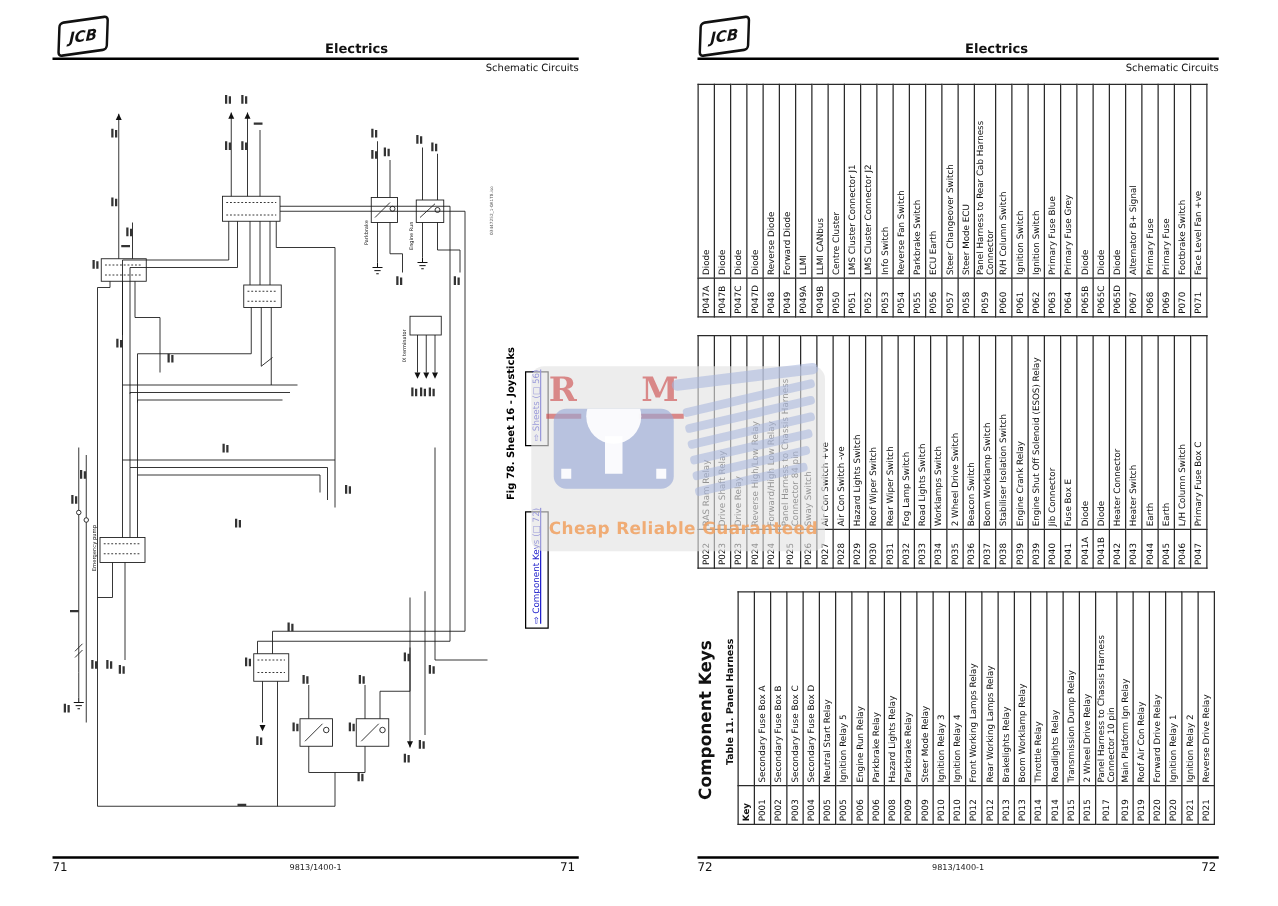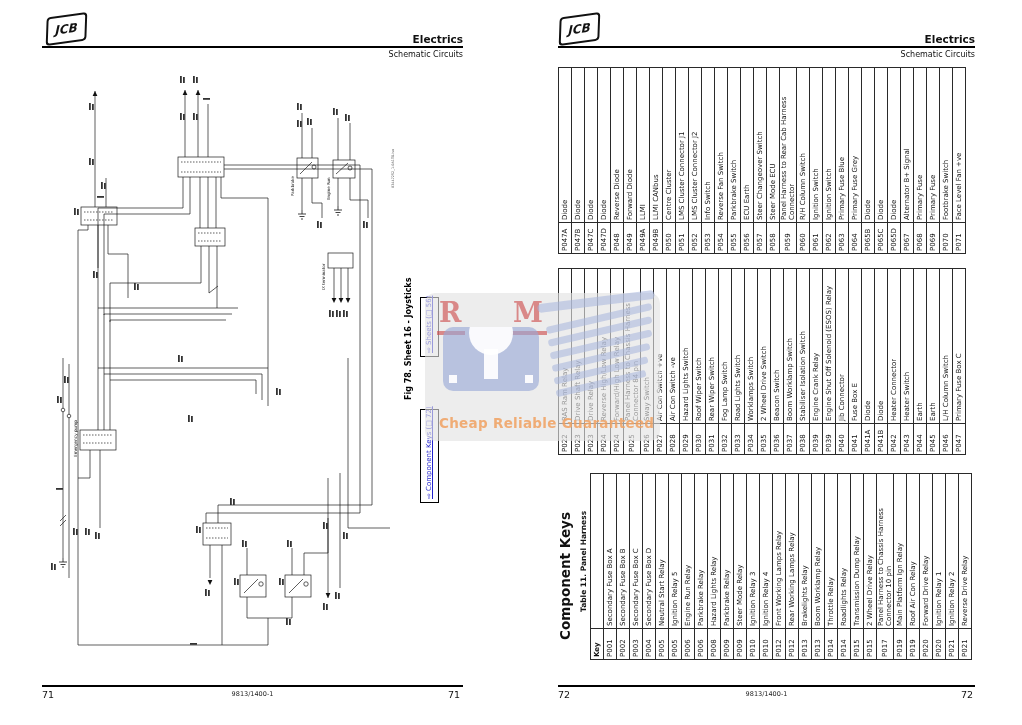--- a/index.html
+++ b/index.html
@@ -5,21 +5,21 @@
   html,body{margin:0;padding:0;background:#fff;}
   #canvas{position:relative;width:1022px;height:725px;background:#ffffff;overflow:hidden;
           font-family:"DejaVu Sans",sans-serif;color:#111;}
   .abs{position:absolute;}
   
   .logo{position:absolute;width:37px;height:24px;border:2px solid #111;border-radius:4px;
         background:#fff;transform:rotate(-8deg) skewX(-10deg);display:flex;align-items:center;
         justify-content:center;font-weight:bold;font-style:italic;font-size:12px;color:#111;
         letter-spacing:0px;}
   .rule{position:absolute;height:1.5px;background:#000;}
-  .ptitle{position:absolute;text-align:right;font-weight:bold;font-size:10.5px;}
+  .ptitle{position:absolute;text-align:left;font-weight:bold;font-size:10.5px;}
   .psub{position:absolute;text-align:right;font-size:8px;}
   .pnum{position:absolute;font-weight:normal;font-size:9.5px;}
   .pdoc{position:absolute;text-align:center;font-size:6.5px;color:#222;}
   
   .vtxt{position:absolute;transform-origin:0 0;transform:rotate(-90deg);white-space:nowrap;}
   
   .figcap{font-weight:bold;font-size:8px;color:#000;}
   .linkbox{position:absolute;border:1px solid #000;background:#fff;}
   .linktxt{font-size:7px;color:#2222cc;text-decoration:underline;cursor:pointer;}
   

